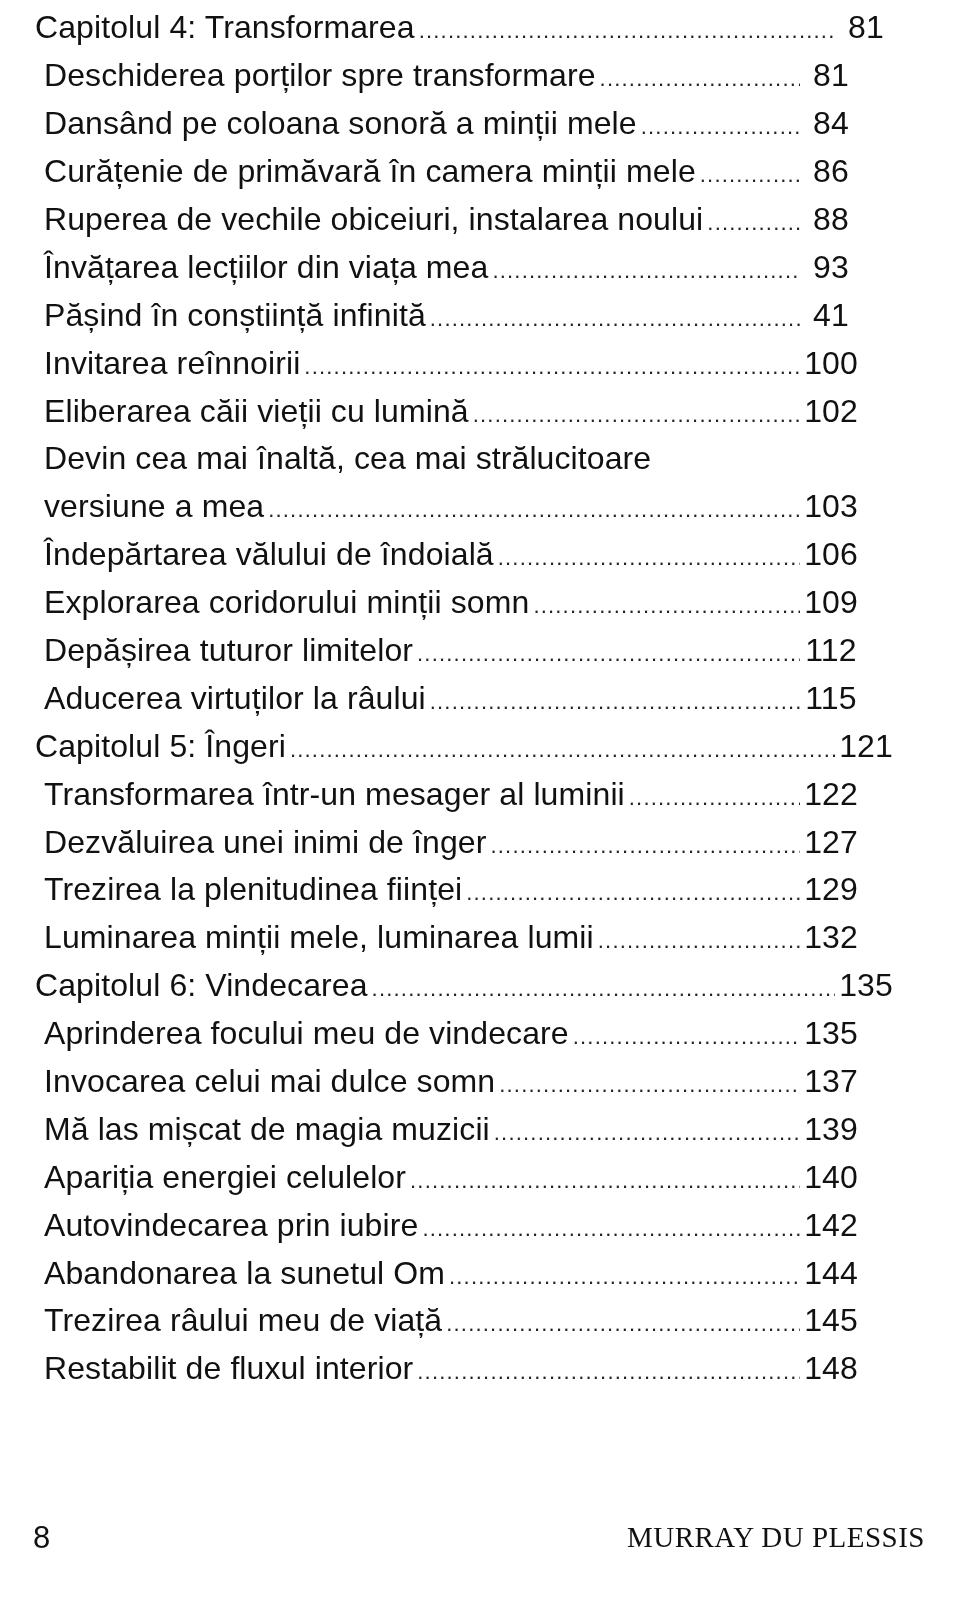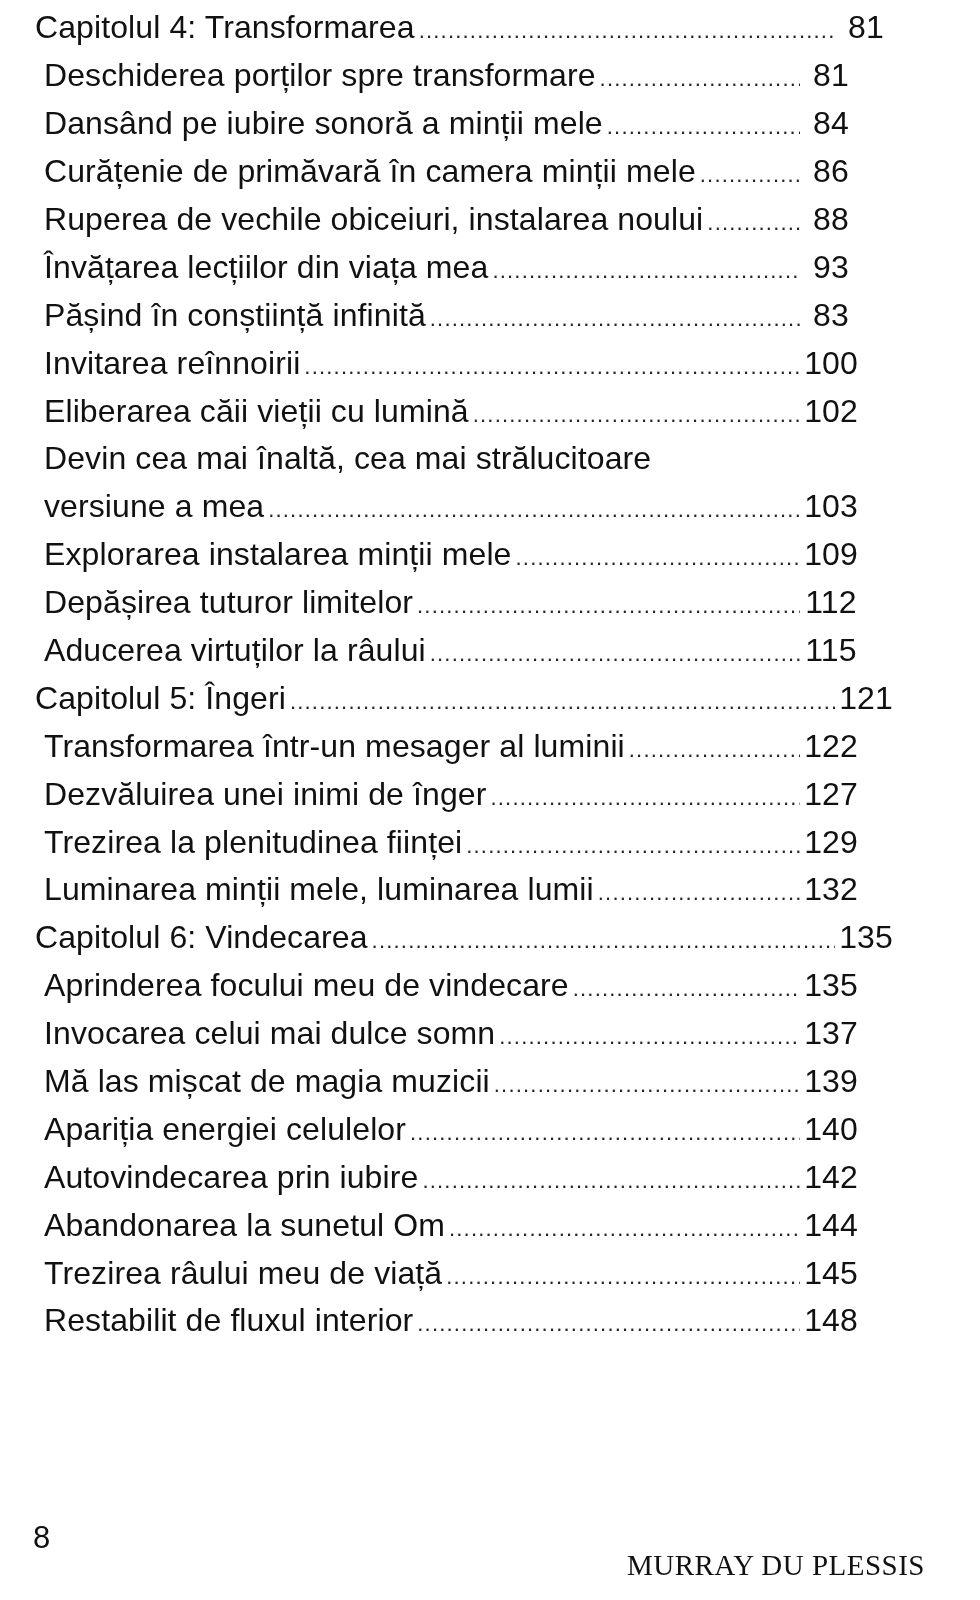--- a/index.html
+++ b/index.html
@@ -68,21 +68,20 @@
     font-size: 31px;
     font-family: "Liberation Sans", "DejaVu Sans", sans-serif;
   }
   .footer-author {
     position: absolute;
     right: 55px;
     top: 1521px;
     font-size: 29px;
     font-family: "Liberation Serif", "DejaVu Serif", serif;
     letter-spacing: 0.5px;
-    margin-top: 28px;
   }
 </style>
 </head>
 <body>
 
 <div class="toc">
   <div class="toc-row chapter">
       <div class="inner">
         <span class="title">Capitolul 4: Transformarea</span>
         <span class="leader"></span>
@@ -91,21 +90,21 @@
     </div>
   <div class="toc-row section">
       <div class="inner">
         <span class="title">Deschiderea porților spre transformare</span>
         <span class="leader"></span>
         <span class="page">81</span>
       </div>
     </div>
   <div class="toc-row section">
       <div class="inner">
-        <span class="title">Dansând pe iubire sonoră a minții mele</span>
+        <span class="title">Dansând pe coloana sonoră a minții mele</span>
         <span class="leader"></span>
         <span class="page">84</span>
       </div>
     </div>
   <div class="toc-row section">
       <div class="inner">
         <span class="title">Curățenie de primăvară în camera minții mele</span>
         <span class="leader"></span>
         <span class="page">86</span>
       </div>
@@ -121,21 +120,21 @@
       <div class="inner">
         <span class="title">Învățarea lecțiilor din viața mea</span>
         <span class="leader"></span>
         <span class="page">93</span>
       </div>
     </div>
   <div class="toc-row section">
       <div class="inner">
         <span class="title">Pășind în conștiință infinită</span>
         <span class="leader"></span>
-        <span class="page">83</span>
+        <span class="page">41</span>
       </div>
     </div>
   <div class="toc-row section">
       <div class="inner">
         <span class="title">Invitarea reînnoirii</span>
         <span class="leader"></span>
         <span class="page">100</span>
       </div>
     </div>
   <div class="toc-row section">
@@ -153,21 +152,28 @@
     </div>
   <div class="toc-row section">
       <div class="inner">
         <span class="title">versiune a mea</span>
         <span class="leader"></span>
         <span class="page">103</span>
       </div>
     </div>
   <div class="toc-row section">
       <div class="inner">
-        <span class="title">Explorarea instalarea minții mele</span>
+        <span class="title">Îndepărtarea vălului de îndoială</span>
+        <span class="leader"></span>
+        <span class="page">106</span>
+      </div>
+    </div>
+  <div class="toc-row section">
+      <div class="inner">
+        <span class="title">Explorarea coridorului minții somn</span>
         <span class="leader"></span>
         <span class="page">109</span>
       </div>
     </div>
   <div class="toc-row section">
       <div class="inner">
         <span class="title">Depășirea tuturor limitelor</span>
         <span class="leader"></span>
         <span class="page">112</span>
       </div>

